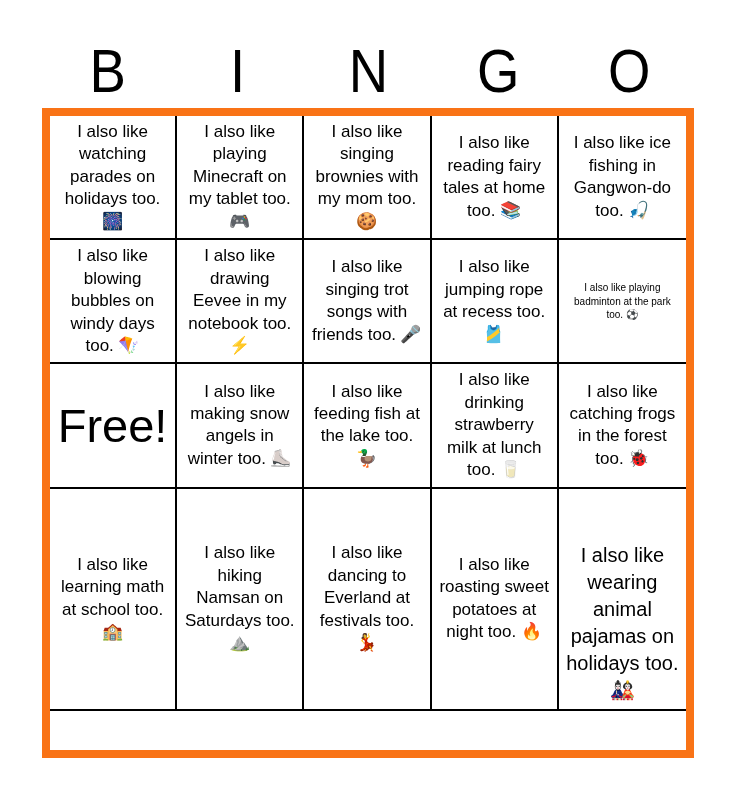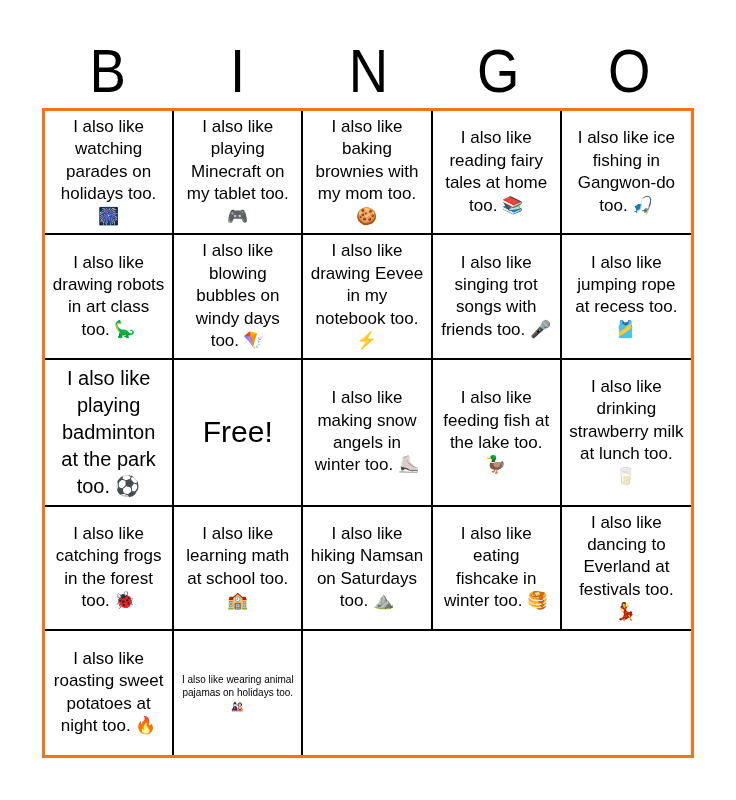--- a/index.html
+++ b/index.html
@@ -32,41 +32,41 @@
   .title .letter span { display: inline-block; transform: scaleX(0.88); transform-origin: center bottom; }
 
   
   .board {
     position: absolute;
     left: 42px; top: 108px;
     width: 652px; height: 650px;
     display: grid;
     grid-template-columns: repeat(5, 1fr);
     grid-template-rows: repeat(5, 1fr);
-    border: 3px solid #f97316;
+    border: 8px solid #f97316;
     background: #ffffff;
   }
   .cell {
     border-right: 2px solid #000000;
     border-bottom: 2px solid #000000;
     display: flex;
     align-items: center;
     justify-content: center;
     text-align: center;
     padding: 5px 7px;
     font-size: 17px;
     line-height: 1.32;
     background: #ffffff;
     cursor: pointer;
   }
   .cell:nth-child(5n) { border-right: none; }
   .cell:nth-child(n+21) { border-bottom: none; }
-  .cell.small { font-size: 20px; line-height: 1.35; text-align: center; }
-  .cell.smaller { font-size: 10px; line-height: 1.35; }
-  .cell.free { font-size: 30px; line-height: 1; }
+  .cell.small { font-size: 10px; line-height: 1.35; text-align: center; }
+  .cell.smaller { font-size: 20px; line-height: 1.35; margin-top: 48px; }
+  .cell.free { font-size: 47px; line-height: 1; }
 </style>
 </head>
 <body>
 
 <div class="page">
 
   <div class="title">
     <div class="letter">
         <span>B</span>
       </div>
@@ -80,39 +80,37 @@
         <span>G</span>
       </div>
     <div class="letter">
         <span>O</span>
       </div>
   </div>
 
   <div class="board">
     <div class="cell">I also like watching parades on holidays too. 🎆</div>
     <div class="cell">I also like playing Minecraft on my tablet too. 🎮</div>
-    <div class="cell">I also like baking brownies with my mom too. 🍪</div>
+    <div class="cell">I also like singing brownies with my mom too. 🍪</div>
     <div class="cell">I also like reading fairy tales at home too. 📚</div>
 
     <div class="cell">I also like ice fishing in Gangwon-do too. 🎣</div>
-    <div class="cell">I also like drawing robots in art class too. 🦕</div>
     <div class="cell">I also like blowing bubbles on windy days too. 🪁</div>
     <div class="cell">I also like drawing Eevee in my notebook too. ⚡</div>
     <div class="cell">I also like singing trot songs with friends too. 🎤</div>
 
     <div class="cell">I also like jumping rope at recess too. 🎽</div>
     <div class="cell small">I also like playing badminton at the park too. ⚽</div>
     <div class="cell free">Free!</div>
     <div class="cell">I also like making snow angels in winter too. ⛸️</div>
     <div class="cell">I also like feeding fish at the lake too. 🦆</div>
 
     <div class="cell">I also like drinking strawberry milk at lunch too. 🥛</div>
     <div class="cell">I also like catching frogs in the forest too. 🐞</div>
     <div class="cell">I also like learning math at school too. 🏫</div>
     <div class="cell">I also like hiking Namsan on Saturdays too. ⛰️</div>
 
-    <div class="cell">I also like eating fishcake in winter too. 🥞</div>
     <div class="cell">I also like dancing to Everland at festivals too. 💃</div>
     <div class="cell">I also like roasting sweet potatoes at night too. 🔥</div>
     <div class="cell smaller">I also like wearing animal pajamas on holidays too. 🎎</div>
   </div>
 
 </div>
 
 </body></html>

